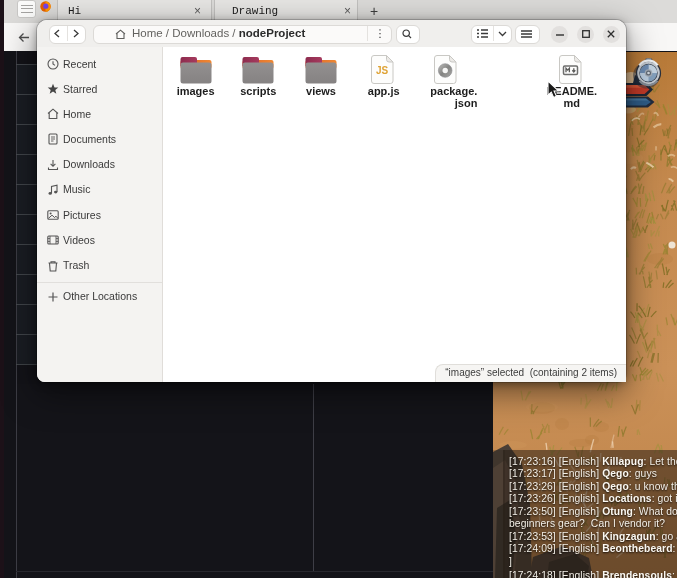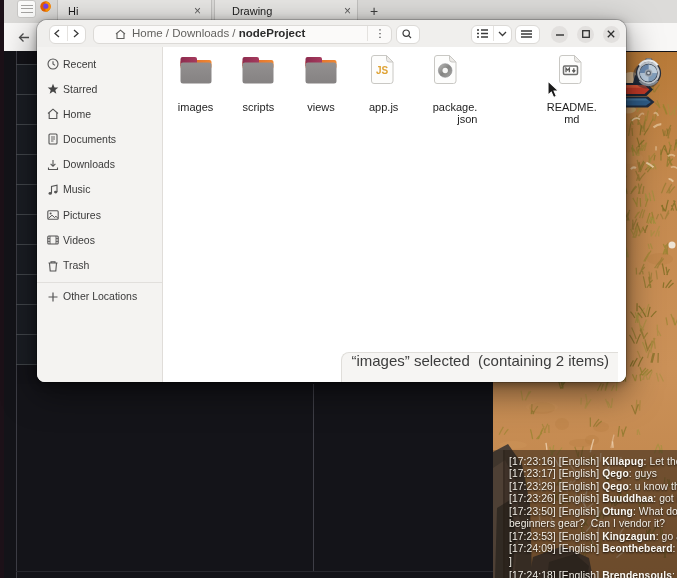--- a/index.html
+++ b/index.html
@@ -1,37 +1,37 @@
 <!DOCTYPE html>
 <html><head><meta charset="utf-8">
 <style>
 html,body { margin:0; padding:0; }
 body { width:677px; height:578px; position:relative; overflow:hidden; -webkit-font-smoothing:antialiased;
   font-family:"Liberation Sans", sans-serif; background:#131318; }
 .abs { position:absolute; }
 
 #tabbar { position:absolute; left:4px; top:0; width:673px; height:23px; background:#dcdbd9; border-bottom:1px solid #c9c7c5; }
 .tab { position:absolute; top:0; height:22px; background:#e7e6e4; border-left:1px solid #c2c1bf; border-right:1px solid #c2c1bf; }
-.tab span.t { position:absolute; left:10px; top:5px; font-size:11px; color:#1b1b1b; }
+.tab span.t { position:absolute; left:10px; top:5px; font-size:11px; color:#1b1b1b;font-family:Liberation Mono, monospace; }
 .tabx { position:absolute; top:4.5px; width:13px; height:13px; color:#5c5c5c; font-size:12px; line-height:13px; text-align:center; }
 #toolbar { position:absolute; left:4px; top:23px; width:673px; height:28px; background:#f8f7f6; border-bottom:1px solid #cfcdca; }
 
 #win { position:absolute; left:37px; top:20px; width:589px; height:362px; border-radius:10px 10px 8px 8px;
   background:#ffffff; box-shadow:0 10px 34px rgba(0,0,0,0.5), 0 2px 8px rgba(0,0,0,0.35), 0 0 0 1px rgba(0,0,0,0.18); }
 #hbar { position:absolute; left:0; top:0; width:589px; height:27px; background:#f0efed; border-radius:10px 10px 0 0; border-bottom:1px solid #0c4a6e; }
 .wbtn { position:absolute; background:#ffffff; border:1px solid #dcdad7; border-radius:6px; }
 .circ { position:absolute; top:5.5px; width:17px; height:17px; border-radius:50%; background:#e2e0de; }
 #side { position:absolute; left:0; top:27px; width:125px; height:335px; background:#f4f3f1; border-right:1px solid #e0ddd9; border-radius:0 0 0 8px; }
 .srow { position:absolute; left:0; width:125px; height:25px;text-align:center; }
 .srow span { position:absolute; left:26px; top:6px; font-size:10.5px; color:#3a3a3a; }
 .sic { position:absolute; left:10px; top:6.5px; }
 #files { position:absolute; left:126px; top:27px; width:463px; height:335px; background:#ffffff; border-radius:0 0 8px 0; }
-.flabel { font-size:11px; line-height:11.5px; color:#1d1d1d; margin-top:18px; }
-#status { position:absolute; right:8px; bottom:0; height:16px; background:#f6f5f3; border:1px solid #e0deda; border-right:none; border-bottom:none;
-  border-radius:8px 0 0 0; font-size:15px; color:#3c3c3c; padding:1px 9px 12px 9px; line-height:14px; }
+.flabel { font-size:11px; line-height:11.5px; color:#1d1d1d; margin-top:2px;font-weight:bold; }
+#status { position:absolute; right:0; bottom:0; height:16px; background:#f6f5f3; border:1px solid #e0deda; border-right:none; border-bottom:none;
+  border-radius:8px 0 0 0; font-size:10px; color:#3c3c3c; padding:1px 9px 0 9px; line-height:14px; }
 
 .chat { position:absolute; left:509px; font-size:10.3px; color:#f3efe7; white-space:nowrap;
   text-shadow:0 1px 2px rgba(0,0,0,0.8); letter-spacing:0.1px; }
 .chat b { color:#fbf8f2; }
 </style></head>
 <body>
 
 <div class="abs" style="left:0;top:0;width:4px;height:578px;background:#1c1118"></div>
 
 <div id="tabbar">
@@ -402,21 +402,21 @@
 <path d="M155.5 12.4 A8.6 8.6 0 0 1 164.1 21 L155.5 21 Z" fill="#c4d3e1"></path>
 <path d="M155.5 29.6 A8.6 8.6 0 0 1 146.9 21 L155.5 21 Z" fill="#bccee0"></path>
 <path d="M155.5 12.4 A8.6 8.6 0 0 0 146.9 21 L155.5 21 Z" fill="#6d8cb2"></path>
 <circle cx="155.5" cy="21" r="3.8" fill="#a6aeb8"></circle>
 <circle cx="155.5" cy="21" r="2.5" fill="#5f6873"></circle>
 <circle cx="155.5" cy="21" r="1.3" fill="#d4dbe1"></circle>
 </svg>
 <div class="chat" style="top:455.5px">[17:23:16] [English] <b>Killapug</b>: Let the cra</div>
 <div class="chat" style="top:468.0px">[17:23:17] [English] <b>Qego</b>: guys</div>
 <div class="chat" style="top:480.5px">[17:23:26] [English] <b>Qego</b>: u know the</div>
-<div class="chat" style="top:493.0px">[17:23:26] [English] <b>Buuddhaa</b>: got it</div>
+<div class="chat" style="top:493.0px">[17:23:26] [English] <b>Locations</b>: got it</div>
 <div class="chat" style="top:505.5px">[17:23:50] [English] <b>Otung</b>: What do i</div>
 <div class="chat" style="top:518.0px">beginners gear?&nbsp; Can I vendor it?</div>
 <div class="chat" style="top:530.5px">[17:23:53] [English] <b>Kingzagun</b>: go aw</div>
 <div class="chat" style="top:543.0px">[17:24:09] [English] <b>Beonthebeard</b>: sa</div>
 <div class="chat" style="top:555.5px">]</div>
 <div class="chat" style="top:570.0px">[17:24:18] [English] <b>Brendensouls</b>: Hi</div>
 
 <div id="win">
   <div id="hbar">
     <div class="wbtn" style="left:12px;top:5px;width:35px;height:17px"></div>

